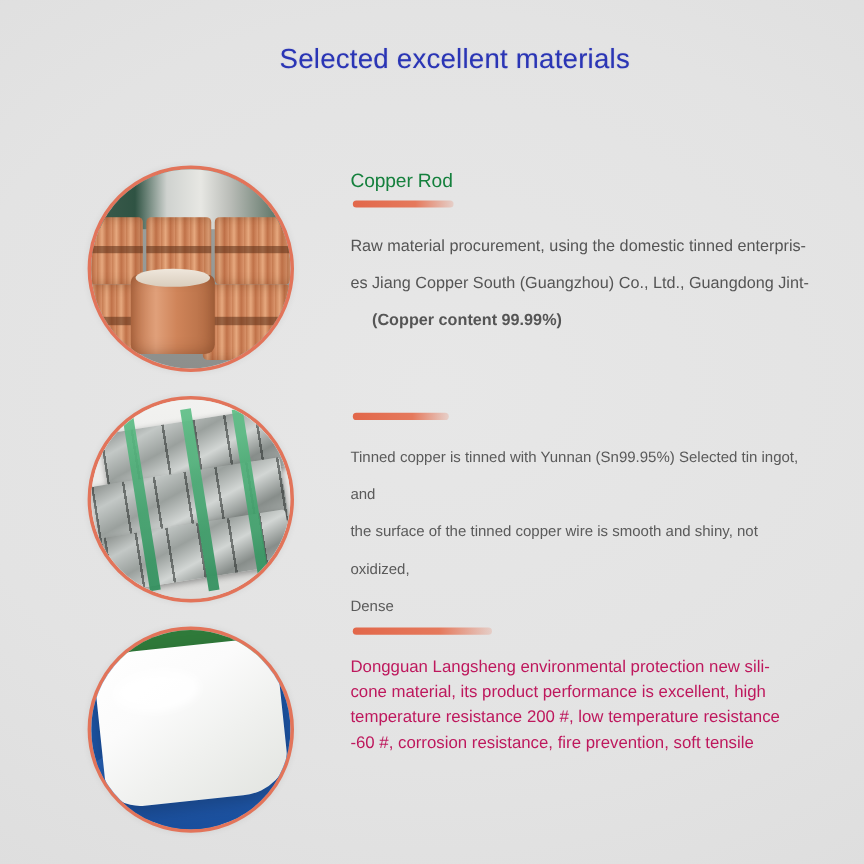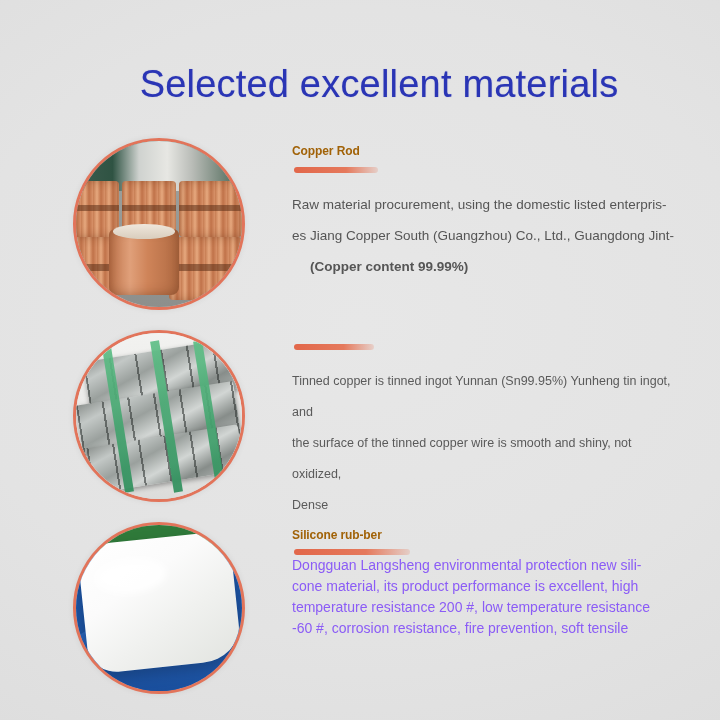--- a/index.html
+++ b/index.html
@@ -9,23 +9,23 @@
     background:
       radial-gradient(ellipse 900px 700px at 50% 45%, #e7e7e7 0%, #e3e3e3 45%, #dcdcdc 80%, #d8d9da 100%);
     color:#333;
     overflow:hidden;
     position:relative;
   }
 
   
   .page-title{
     position:absolute;
-    top:63px; left:0; width:100%;
+    top:36px; left:0; width:100%;
     text-align:center;
-    font-size:38px;
+    font-size:23px;
     font-weight:400;
     color:#2a35b5;
     letter-spacing:.2px;
     text-shadow:0 0 1px rgba(42,53,181,.35);
     padding-left:38px;
   }
 
   
   .section{ position:absolute; left:0; width:720px; }
   #sec-copper  { top:138px; }
@@ -40,23 +40,23 @@
     border:3px solid #e2745a;
     overflow:hidden;
     background:#dedede;
     box-shadow:0 0 6px rgba(0,0,0,.07);
   }
   .thumb .art{ position:absolute; inset:0; }
 
   .body-col{ position:absolute; left:292px; top:0; width:392px; }
 
   .head{
-    font-size:12px;
-    font-weight:700;
-    color:#a16207;
+    font-size:16px;
+    font-weight:400;
+    color:#15803d;
     line-height:27px;
     letter-spacing:-.1px;
   }
   .rule{
     height:6px;
     border-radius:3px;
     background:linear-gradient(to right,#e2674a 0%,#e5795c 62%,rgba(230,140,115,.25) 100%);
   }
   .para{ color:#555; }
   .para p{ margin:0; }
@@ -66,21 +66,21 @@
   #sec-copper .head{ width:150px; }
   #sec-copper .rule{ width:84px; margin:2px 0 0 2px; }
   #sec-copper .para{ margin-top:16px; font-size:13.5px; line-height:31px; }
 
   #sec-tin .head{ }
   #sec-tin .rule{ width:80px; margin:14px 0 0 2px; }
   #sec-tin .para{ margin-top:16px; font-size:12.5px; line-height:31px; color:#5a5a5a; }
 
   #sec-silicone .head{ width:170px; line-height:26px; }
   #sec-silicone .rule{ width:116px; margin:1px 0 0 2px; }
-  #sec-silicone .para{ font-size:14px; line-height:21px; color:#8b5cf6; }
+  #sec-silicone .para{ margin-top:16px; font-size:14px; line-height:21px; color:#be185d; }
 
   
   .copper-bg{ position:absolute; inset:0; background:linear-gradient(#6f7f78 0%,#6f7f78 28%,#9a9e9b 28%,#8d8f8c 100%); }
   .copper-wall{ position:absolute; left:0; top:0; width:100%; height:30%;
     background:linear-gradient(to right,#3e5c4e 0%,#2f5343 22%,#cfd2cf 38%,#e7e7e3 55%,#b9bcb7 70%,#44604f 100%); }
   .coil{ position:absolute; border-radius:4px;
     background:repeating-linear-gradient(to right,#c67c52 0px,#e6a87e 4px,#c07249 8px,#d89269 12px);
     box-shadow:inset 0 0 10px rgba(90,40,15,.35); }
   .coil::after{ content:""; position:absolute; left:0; right:0; top:42%; height:11%;
     background:rgba(92,48,24,.55); }
@@ -140,21 +140,21 @@
       <div class="coil bot c4"></div>
       <div class="coil bot c5"></div>
       <div class="coil-front"></div>
     </div>
   </div>
 
   <div class="body-col">
     <div class="head">Copper Rod</div>
     <div class="rule"></div>
     <div class="para">
-      <p>Raw material procurement, using the domestic listed enterpris-</p>
+      <p>Raw material procurement, using the domestic tinned enterpris-</p>
       <p>es Jiang Copper South (Guangzhou) Co., Ltd., Guangdong Jint-</p>
       <p class="indent">(Copper content 99.99%)</p>
     </div>
   </div>
 </div>
 
 <div class="section" id="sec-tin">
 
   <div class="thumb">
     <div class="art">
@@ -164,39 +164,38 @@
       <div class="ingot-stack s3"></div>
       <div class="strap a"></div>
       <div class="strap b"></div>
       <div class="strap c"></div>
     </div>
   </div>
 
   <div class="body-col">
     <div class="rule"></div>
     <div class="para">
-      <p>Tinned copper is tinned ingot Yunnan (Sn99.95%) Yunheng tin ingot, and</p>
+      <p>Tinned copper is tinned with Yunnan (Sn99.95%) Selected tin ingot, and</p>
       <p>the surface of the tinned copper wire is smooth and shiny, not oxidized,</p>
       <p>Dense</p>
     </div>
   </div>
 </div>
 
 <div class="section" id="sec-silicone">
 
   <div class="thumb">
     <div class="art">
       <div class="sil-bg"></div>
       <div class="sil-blue"></div>
       <div class="sil-block"></div>
     </div>
   </div>
 
   <div class="body-col">
-    <div class="head">Silicone rub-ber</div>
     <div class="rule"></div>
     <div class="para">
       <p>Dongguan Langsheng environmental protection new sili-</p>
       <p>cone material, its product performance is excellent, high</p>
       <p>temperature resistance 200 #, low temperature resistance</p>
       <p>-60 #, corrosion resistance, fire prevention, soft tensile</p>
     </div>
   </div>
 </div>
 

